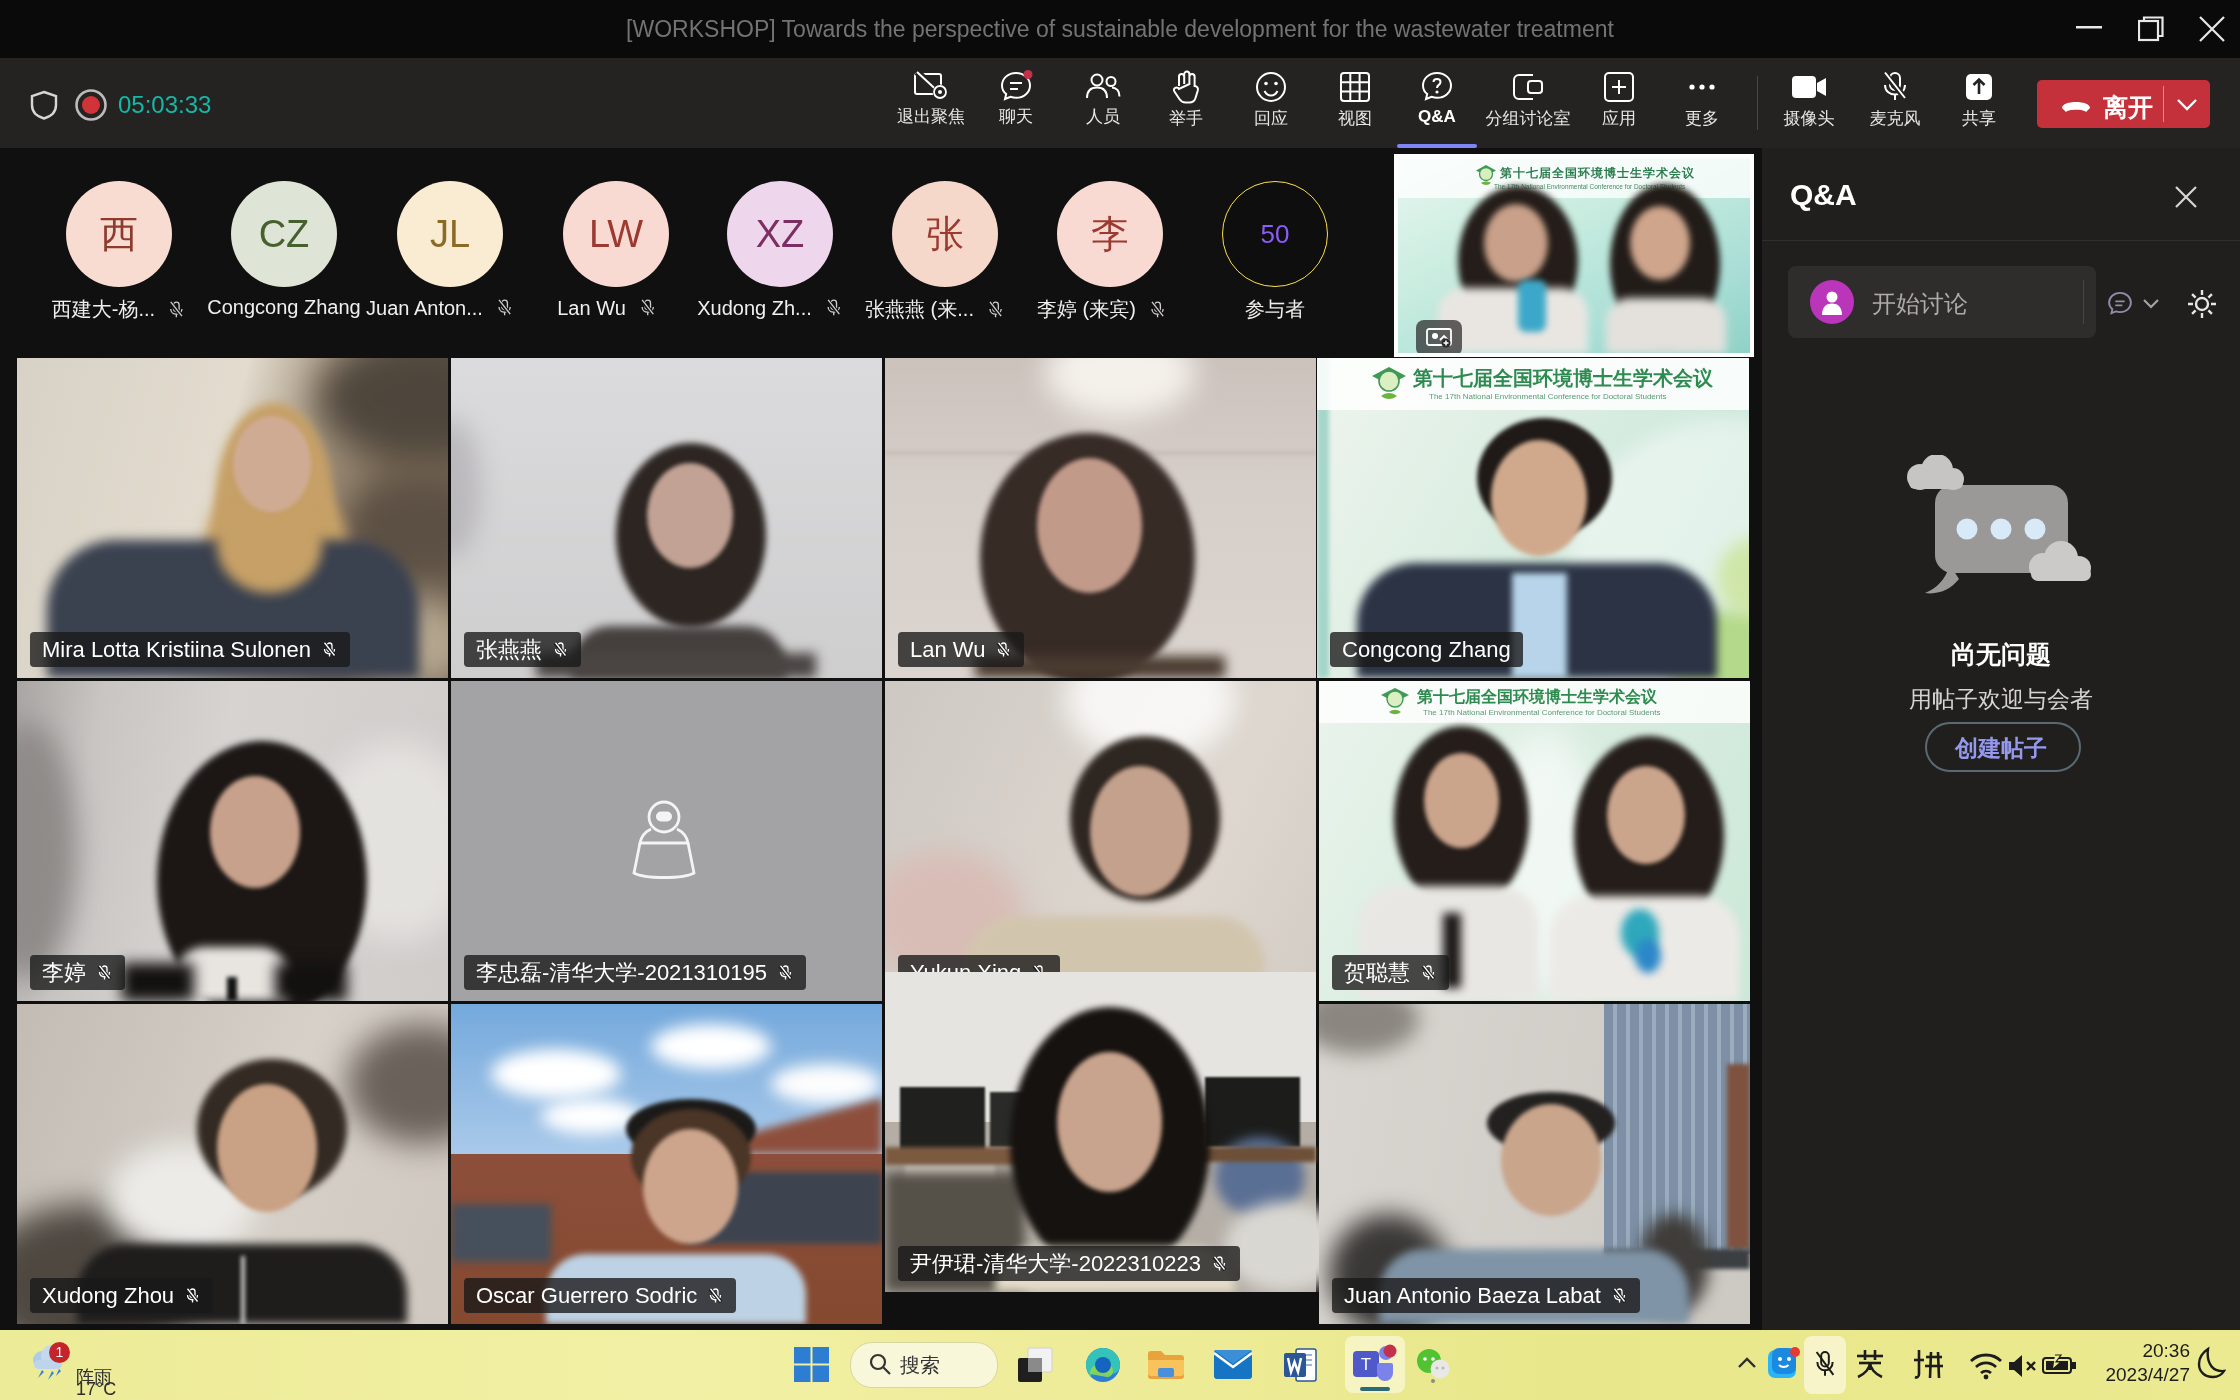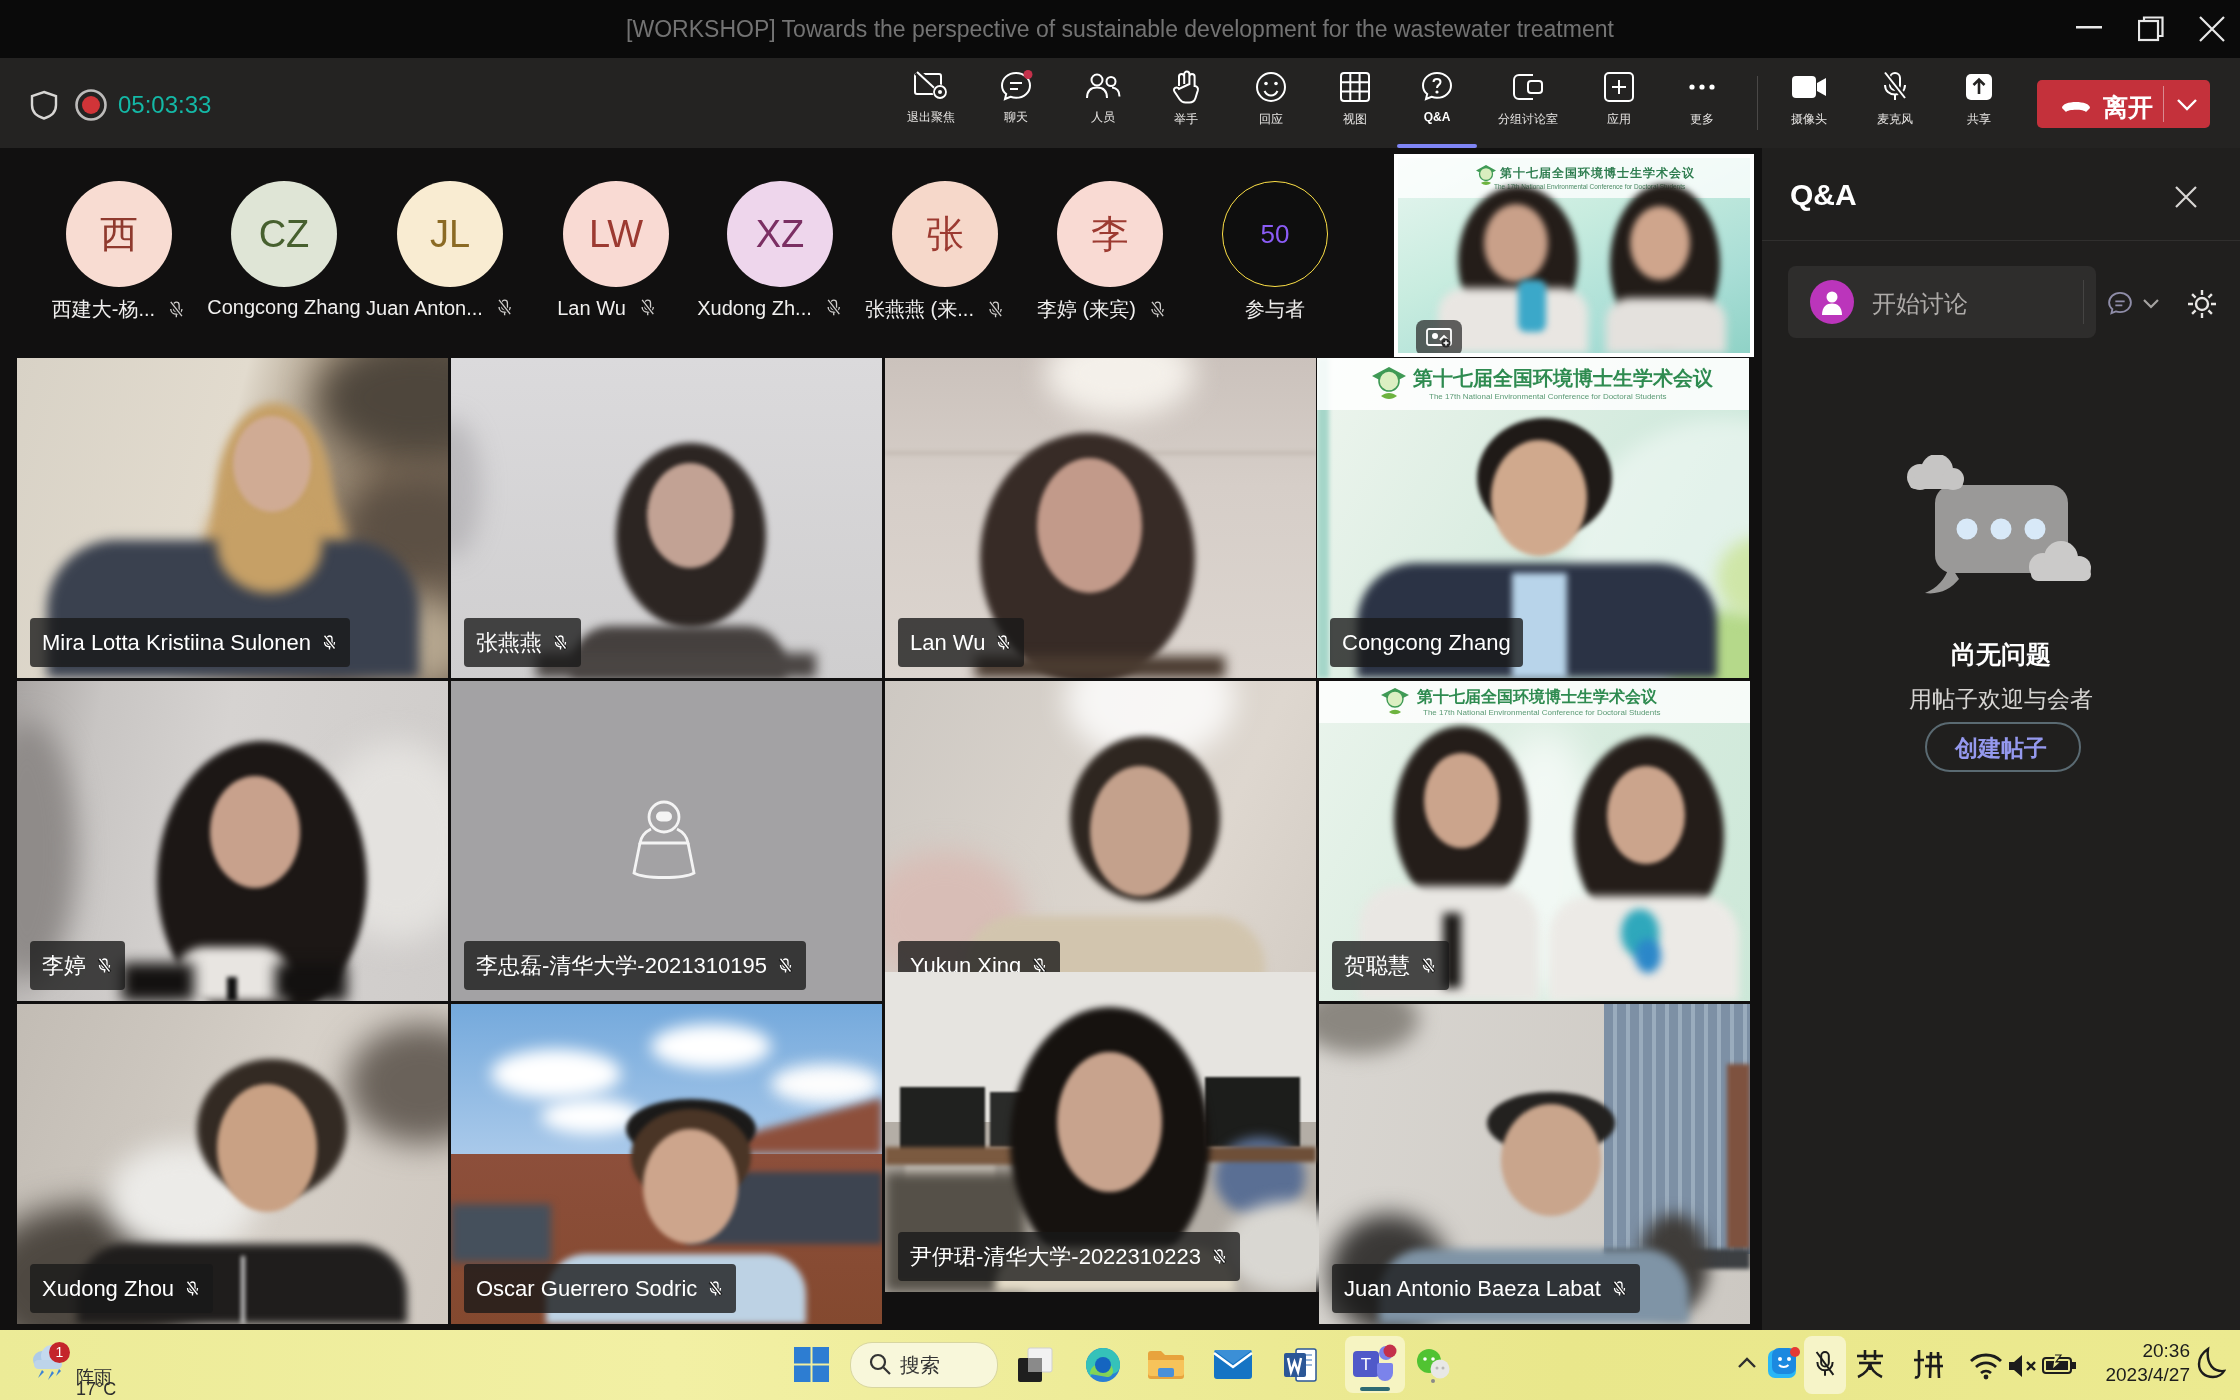--- a/index.html
+++ b/index.html
@@ -1,21 +1,21 @@
 <!DOCTYPE html>
 <html><head><meta charset="utf-8">
 <style>
 html,body{margin:0;padding:0;width:2240px;height:1400px;overflow:hidden;background:#131212;font-family:"Liberation Sans",sans-serif;}
 .abs{position:absolute;}
 .tile{position:absolute;width:431px;height:320px;overflow:hidden;}
-.nl{position:absolute;left:13px;bottom:11px;background:rgba(24,24,24,.78);color:#fff;font-size:22px;line-height:33px;height:33px;padding:8px 12px;border-radius:4px;white-space:nowrap;display:flex;align-items:center;gap:10px;}
+.nl{position:absolute;left:13px;bottom:11px;background:rgba(24,24,24,.78);color:#fff;font-size:22px;line-height:33px;height:33px;padding:1px 12px;border-radius:4px;white-space:nowrap;display:flex;align-items:center;gap:10px;}
 .el{position:absolute;border-radius:50%;}
 .tb{position:absolute;top:58px;height:90px;width:104px;color:#fff;text-align:center;}
 .tb svg{margin-top:12px;}
-.tb .lab{font-size:12px;color:#e8e6e4;margin-top:2px;line-height:18px;}
+.tb .lab{font-size:17px;color:#e8e6e4;margin-top:2px;line-height:18px;}
 .avn{position:absolute;top:296px;color:#f0efee;font-size:20px;white-space:nowrap;display:flex;align-items:center;gap:12px;transform:translateX(-50%);}
 .avc{position:absolute;top:181px;width:106px;height:106px;border-radius:50%;display:flex;align-items:center;justify-content:center;font-size:38px;transform:translateX(-50%);}
 </style></head>
 <body>
 
 <div class="abs" style="left:0;top:0;width:2240px;height:58px;background:#0a0a0a;"></div>
 <div class="abs" style="left:0;top:16px;width:2240px;text-align:center;color:#737373;font-size:23px;">[WORKSHOP] Towards the perspective of sustainable development for the wastewater treatment</div>
 <svg class="abs" style="left:2076px;top:26px" width="28" height="4">
     <rect x="0" y="0" width="26" height="2.5" fill="#e8e8e8"></rect>
   </svg>

